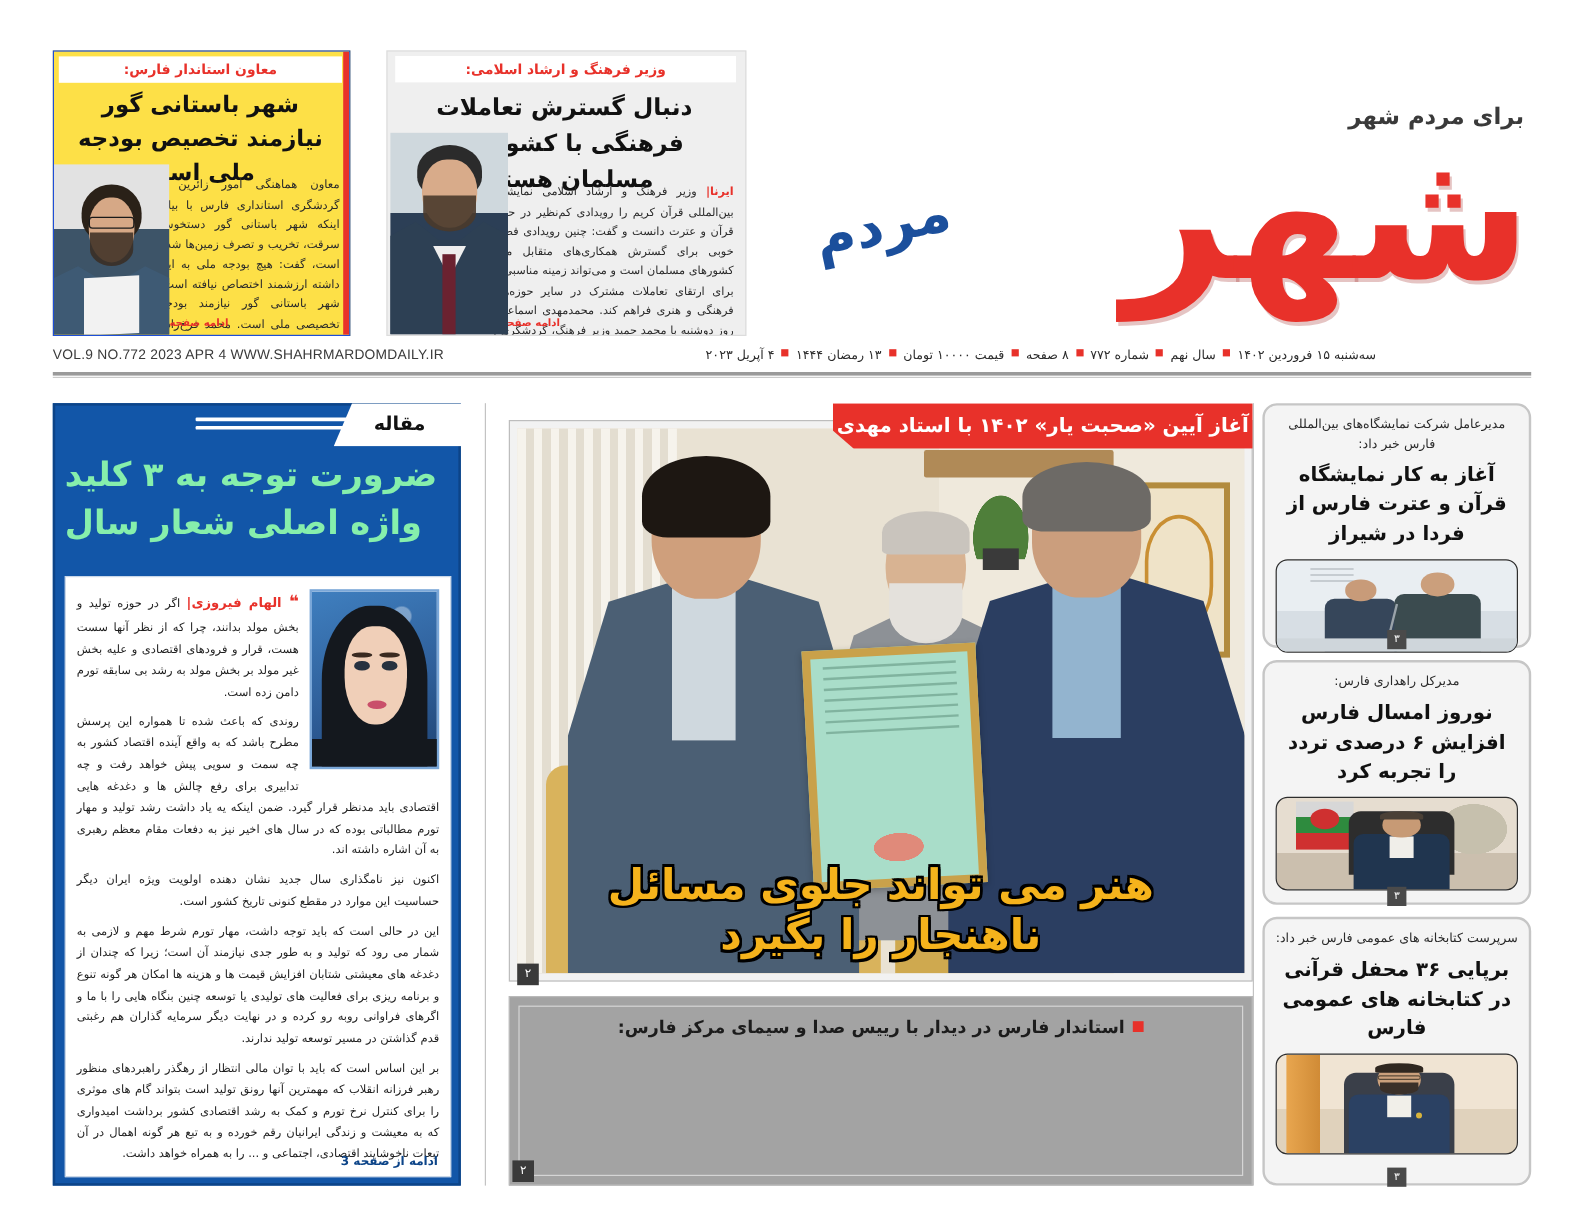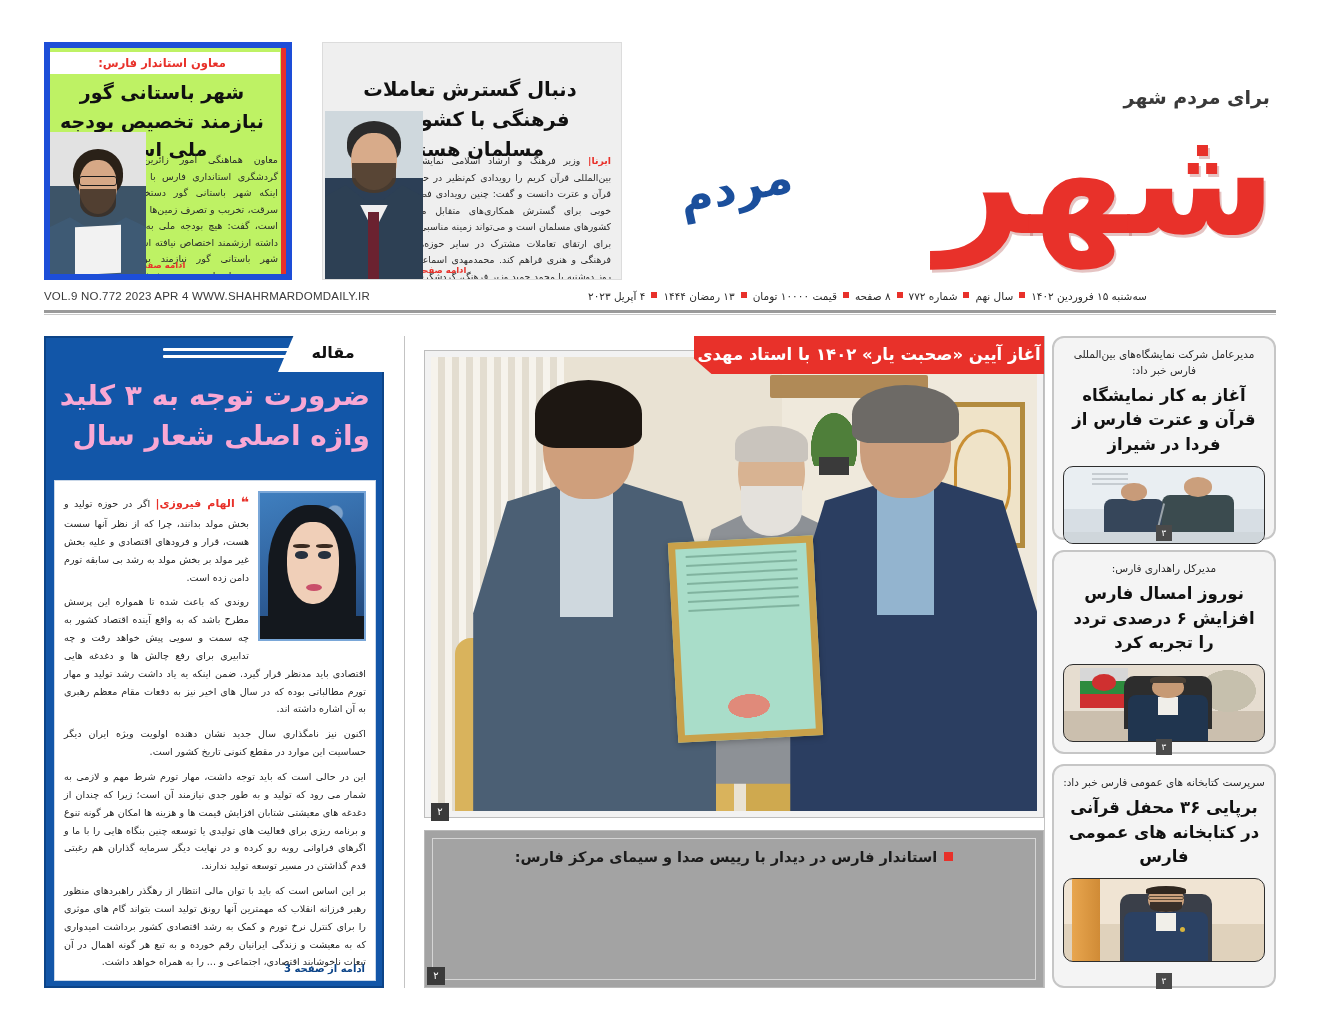--- a/index.html
+++ b/index.html
@@ -13,21 +13,21 @@
     position:relative;
   }
   .page { position:relative; width:1320px; height:1009px; }
 
   
   .masthead-zone { position:absolute; left:0; top:0; width:1320px; height:312px; }
 
   
   .teaser-a {
     position:absolute; left:44px; top:42px; width:248px; height:238px;
-    background:#bef264; border:6px solid #1d4ed8;
+    background:#fde047; border:1px solid #1d4ed8;
     overflow:hidden;
   }
   .teaser-a .redbar { position:absolute; right:0; top:0; width:5px; height:100%; background:#e8312a; }
   .teaser-a .kicker {
     position:absolute; right:6px; top:4px; width:236px; height:22px;
     background:#ffffff; color:#e8312a; font-size:11.5px; font-weight:bold;
     text-align:center; line-height:22px; letter-spacing:-0.2px;
   }
   .teaser-a .hl {
     position:absolute; right:8px; top:30px; width:232px;
@@ -139,21 +139,21 @@
   .opinion-tag {
     position:absolute; left:232px; top:-2px; width:110px; height:36px;
     background:#ffffff; color:#111; font-size:16px; font-weight:bold;
     text-align:center; line-height:34px;
     clip-path:polygon(14% 0,100% 0,100% 100%,0 100%);
   }
   .opinion-lines { position:absolute; right:14px; top:10px; width:205px; }
   .opinion-lines i { display:block; height:3px; background:#ffffff; margin-bottom:4px; border-radius:1px; }
   .opinion-hl {
     position:absolute; right:12px; top:38px; width:316px;
-    font-size:28px; font-weight:bold; color:#f9a8d4; text-align:right;
+    font-size:28px; font-weight:bold; color:#86efac; text-align:left;
     line-height:1.42; letter-spacing:-0.8px;
   }
   .opinion-inner {
     position:absolute; left:8px; top:142px; width:322px; height:501px;
     background:#ffffff; border:1px solid #c9d7e8; padding:8px 9px;
   }
   .opinion-portrait {
     float:right; width:108px; height:150px; margin:2px 0 6px 9px;
     border:2px solid #7aa7d8;
     background:
@@ -360,20 +360,21 @@
         <span class="hair"></span>
         <span class="face"></span>
         <span class="beard"></span>
         <span class="glass"></span>
         <span class="suit"></span>
         <span class="shirt"></span>
       </div>
     </div>
 
     <div class="teaser-b">
+      <div class="kicker">وزیر فرهنگ و ارشاد اسلامی:</div>
       <div class="hl">دنبال گسترش تعاملات فرهنگی با کشورهای مسلمان هستیم</div>
       <div class="stripe"></div>
       <div class="body"><span class="agency">ایرنا|</span><span> وزیر فرهنگ و ارشاد اسلامی نمایشگاه بین‌المللی قرآن کریم را رویدادی کم‌نظیر در حوزه قرآن و عترت دانست و گفت: چنین رویدادی فضای خوبی برای گسترش همکاری‌های متقابل میان کشورهای مسلمان است و می‌تواند زمینه مناسبی را برای ارتقای تعاملات مشترک در سایر حوزه‌های فرهنگی و هنری فراهم کند. محمدمهدی اسماعیلی روز دوشنبه با محمد حمید وزیر فرهنگ، گردشگری و صنایع دستی نیجر در مجموعه تالار وحدت تهران دیدار و گفت و گو کرد. اسماعیلی در این دیدار ضمن خیر مقدم به وزیر فرهنگ ...</span></div>
       <div class="cont">ادامه صفحه ۲</div>
       <div class="photo">
         <span class="hair"></span>
         <span class="face"></span>
         <span class="beard"></span>
         <span class="suit"></span>
         <span class="collar"></span>
@@ -469,20 +470,21 @@
           <i></i>
             <i></i>
             <i></i>
             <i></i>
             <i></i>
             <i></i>
             <i></i>
           <span class="seal"></span>
         </span>
 
+        <div class="photo-overlay">هنر می تواند جلوی مسائل ناهنجار را بگیرد</div>
       </div>
       <div class="pagemark">۲</div>
     </div>
 
     <div class="bottom-box">
       <div class="inner">
         <div class="bottom-kicker"><span class="sq"></span><span>استاندار فارس در دیدار با رییس صدا و سیمای مرکز فارس:</span></div>
       </div>
       <div class="pagemark">۲</div>
     </div>

